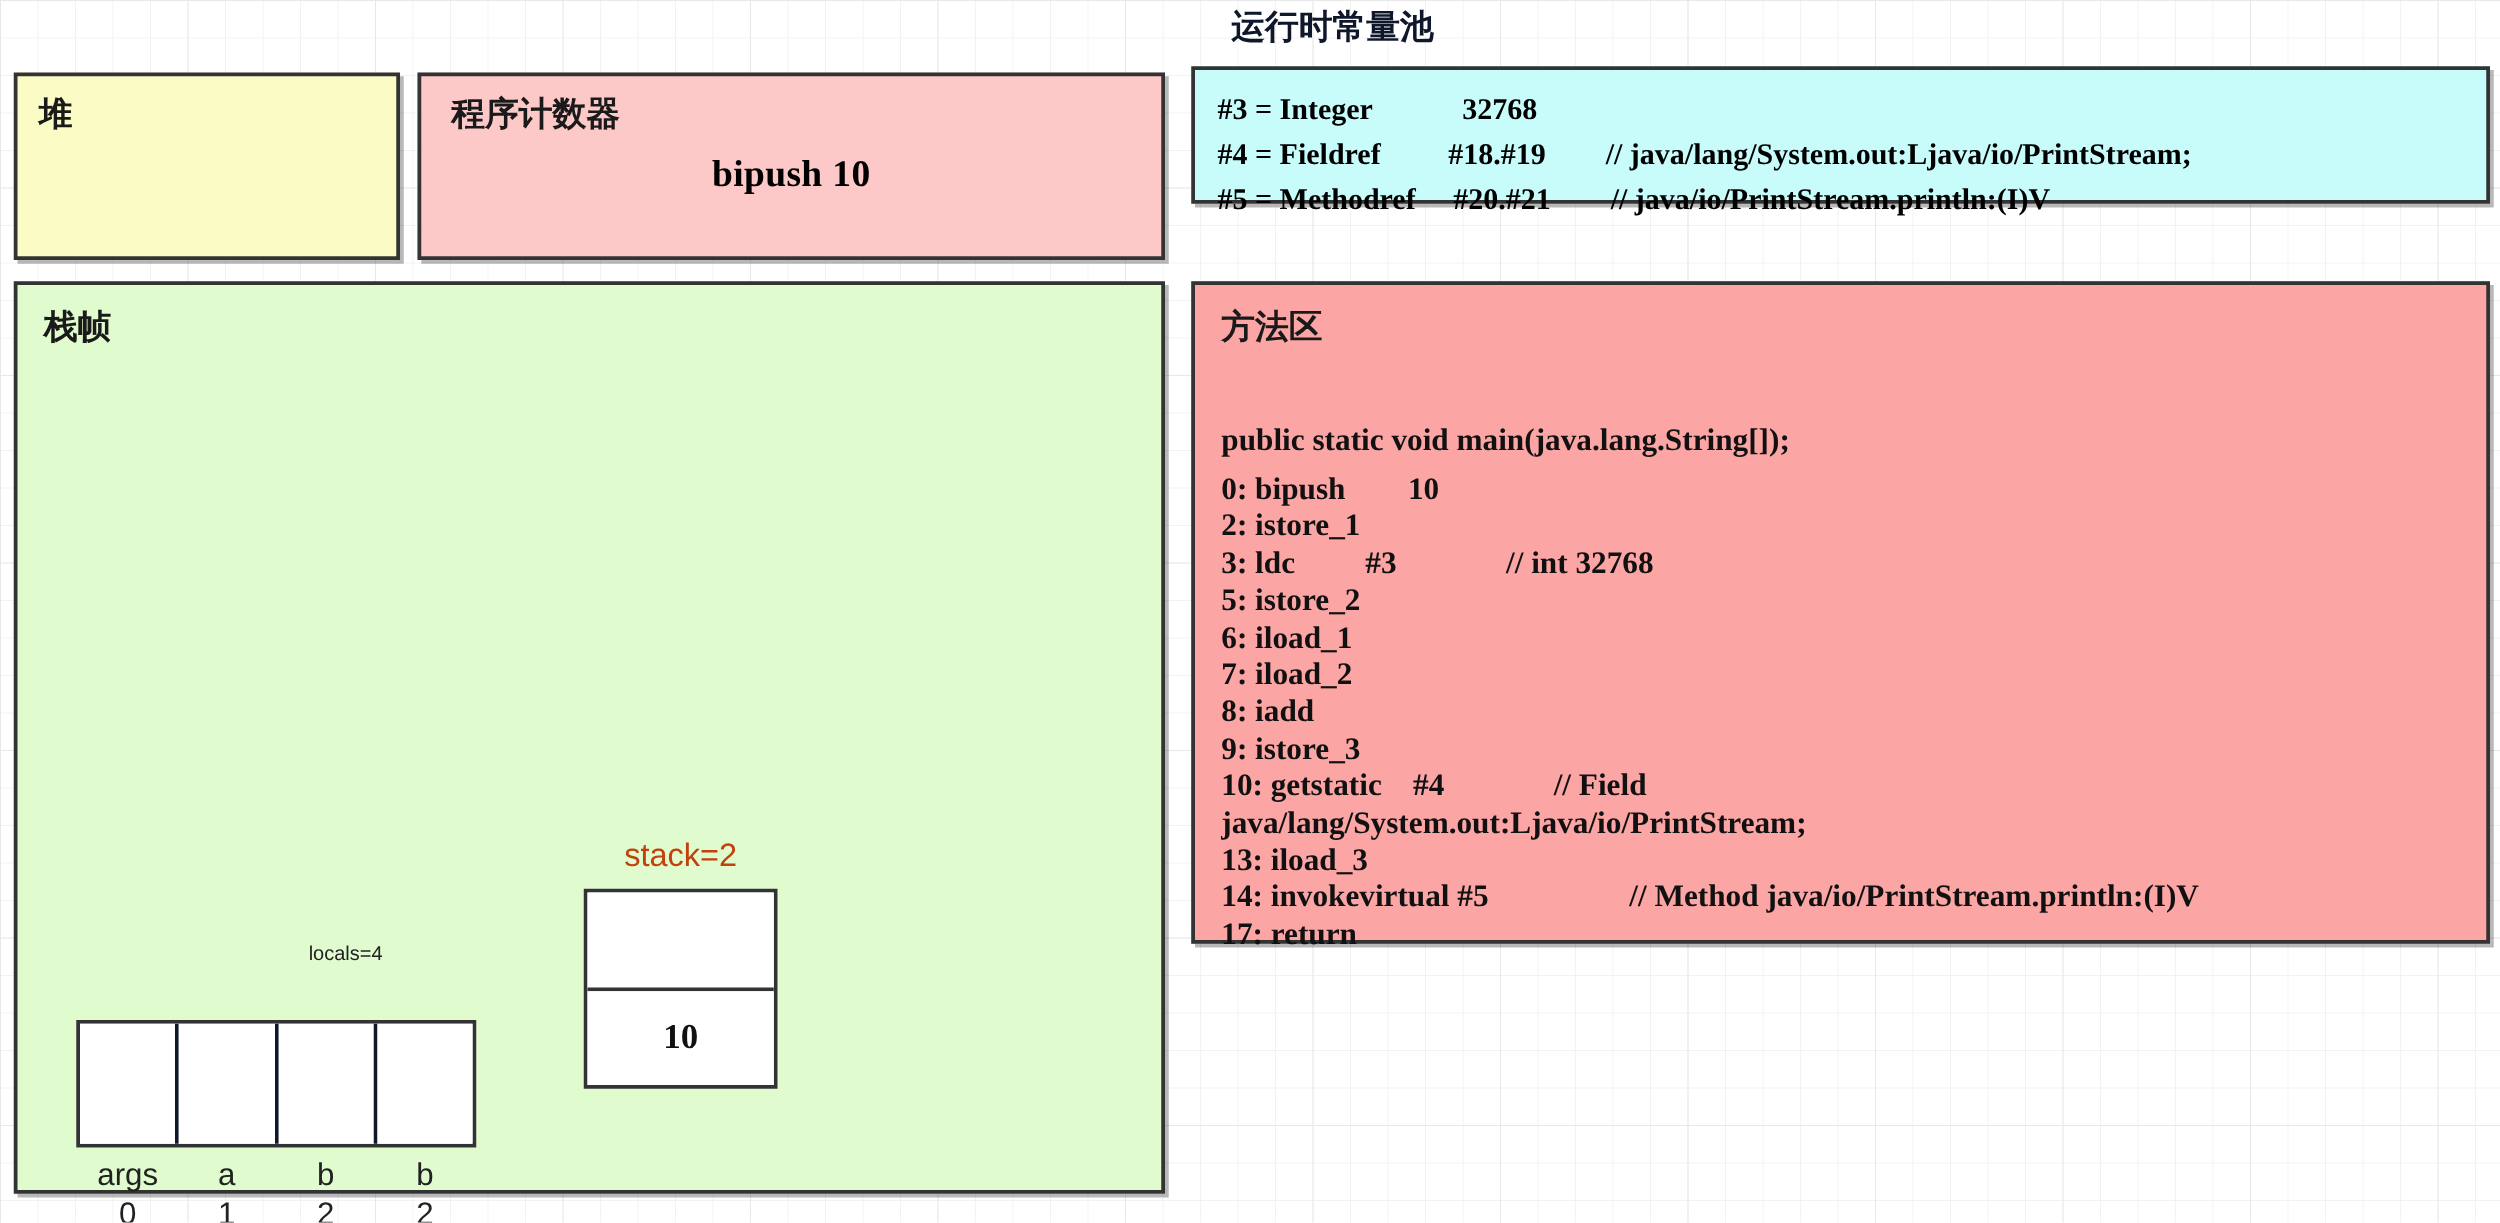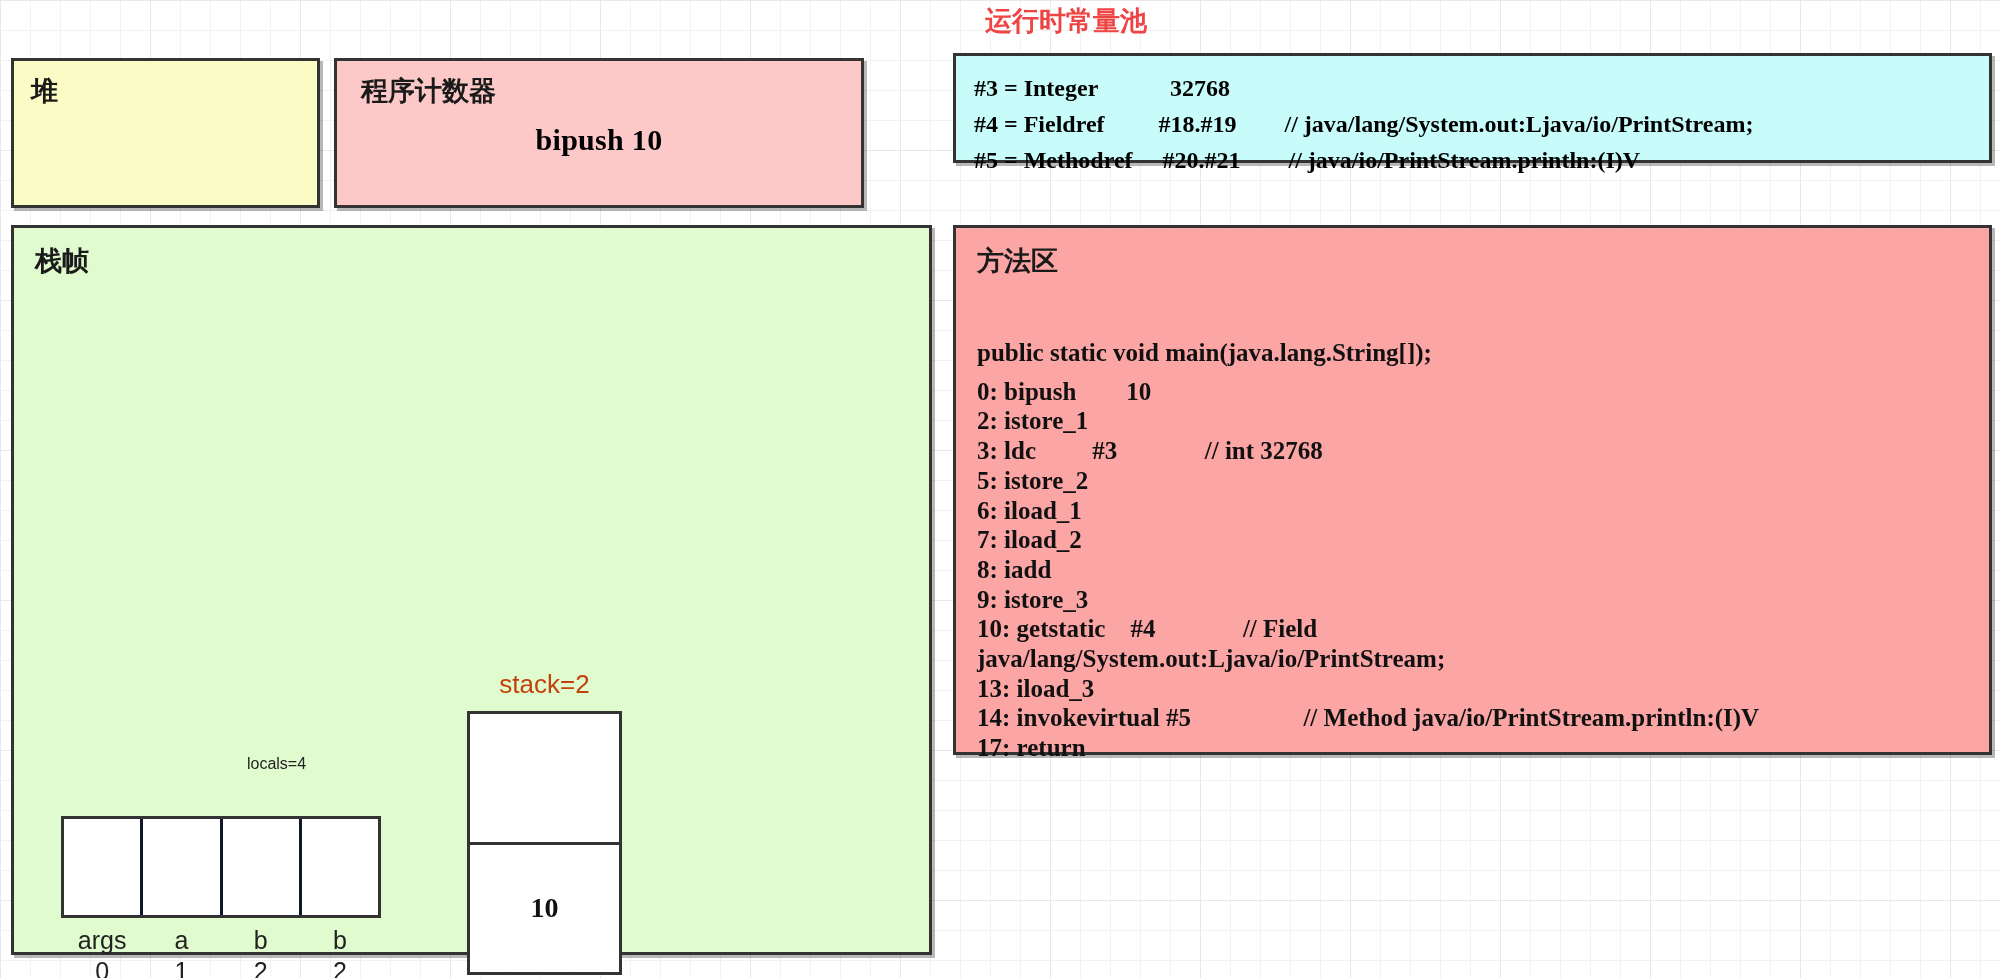--- a/index.html
+++ b/index.html
@@ -56,21 +56,21 @@
   }
   #heap-box .box-title {
     left: 17px;
     top: 12px;
   }
 
   
   #pc-box {
     left: 334px;
     top: 58px;
-    width: 530px;
+    width: 598px;
     height: 150px;
     background: #fcc8c8;
   }
   #pc-box .box-title {
     left: 24px;
     top: 12px;
   }
   #pc-value {
     position: absolute;
     left: 0;
@@ -85,21 +85,21 @@
   }
 
   
   #rcp-title {
     position: absolute;
     left: 985px;
     top: 3px;
     font-family: "Liberation Sans", sans-serif;
     font-weight: 700;
     font-size: 27px;
-    color: #ef4444;
+    color: #0f172a;
     white-space: nowrap;
   }
 
   
   #rcp-box {
     left: 953px;
     top: 53px;
     width: 1039px;
     height: 110px;
     background: #c7fcfb;
@@ -179,21 +179,21 @@
     text-align: center;
     font-family: "Liberation Sans", sans-serif;
     font-size: 26px;
     color: #c2410c;
   }
   #stack-table {
     position: absolute;
     left: 453px;
     top: 483px;
     width: 155px;
-    height: 264px;
+    height: 160px;
     box-sizing: border-box;
     border: 3px solid #333333;
     background: #ffffff;
     display: flex;
     flex-direction: column;
   }
   .stack-cell {
     flex: 1 1 0;
     box-sizing: border-box;
     border-bottom: 3px solid #333333;

